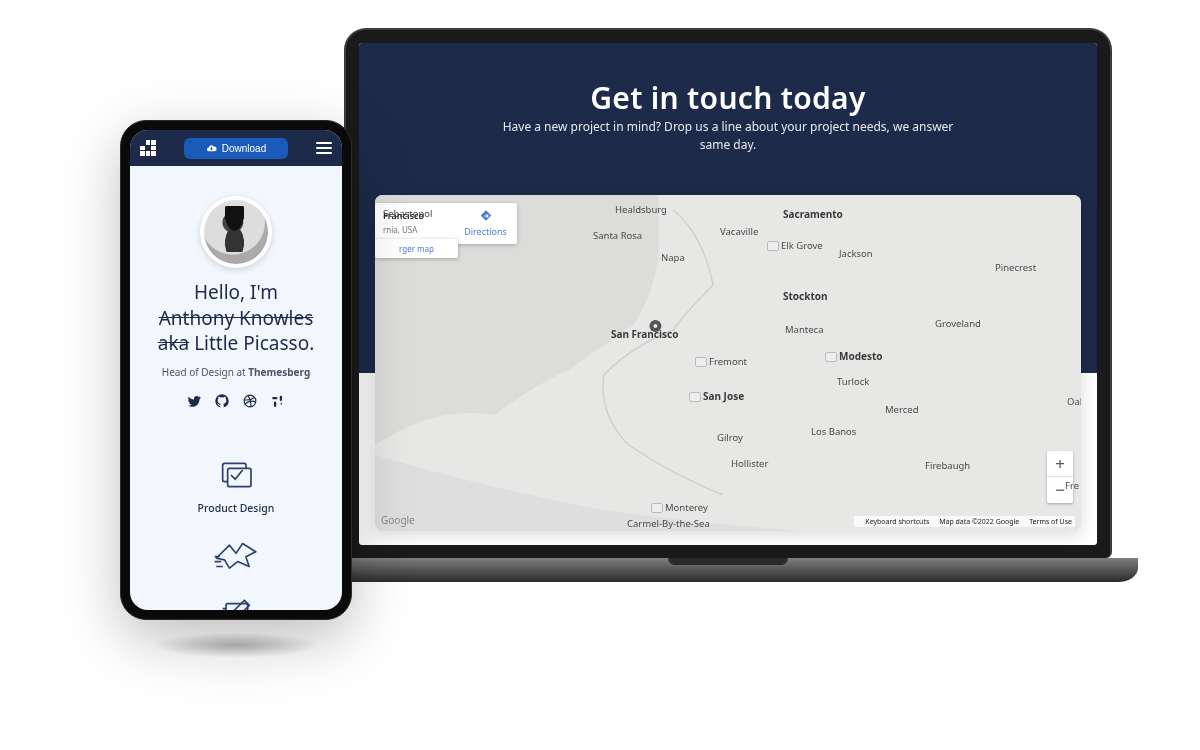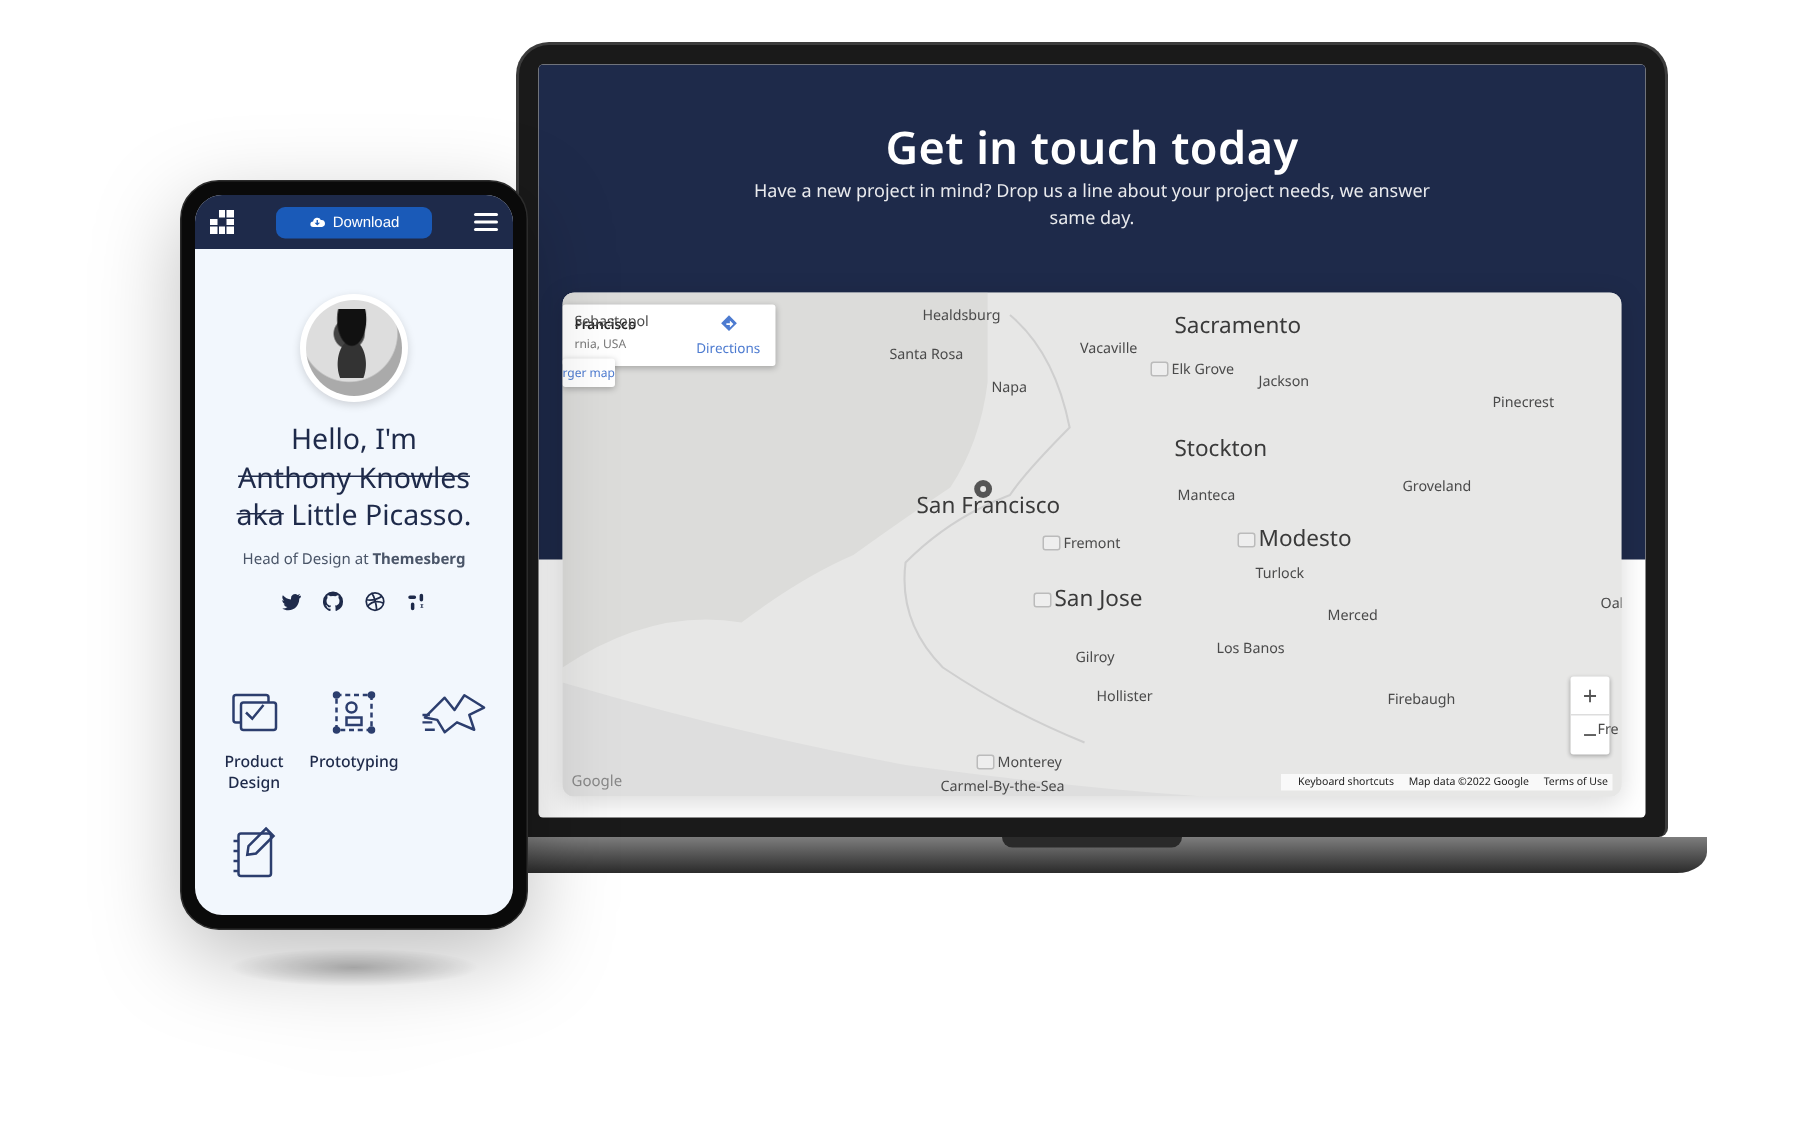--- a/index.html
+++ b/index.html
@@ -14,29 +14,29 @@
 
 .hero{background:#1e2a4a;color:#fff;height:330px;text-align:center;padding-top:34px}
 .hero h1{font-size:30px;font-weight:600;letter-spacing:.3px}
 .hero p{font-size:12px;opacity:.9;margin-top:0;line-height:1.5}
 
 .map{position:absolute;left:16px;top:152px;right:16px;bottom:14px;background:#e7e7e6;border-radius:8px;overflow:hidden;box-shadow:0 4px 18px rgba(0,0,0,.15)}
 .map svg.bg{position:absolute;inset:0;width:100%;height:100%}
 .map .card{position:absolute;left:0;top:8px;background:#fff;border-radius:2px;box-shadow:0 1px 4px rgba(0,0,0,.25);padding:6px 10px 6px 8px;display:flex;gap:40px;font-size:9px;color:#222}
 .map .card .dir{text-align:center;color:#4d7bd0}
 .map .card .dir svg{display:block;margin:0 auto 2px}
-.map .sub{position:absolute;left:0;top:44px;background:#fff;border-radius:2px;box-shadow:0 1px 4px rgba(0,0,0,.25);padding:4px 0;font-size:8px;color:#4d7bd0}
+.map .sub{position:absolute;left:0;top:44px;background:#fff;border-radius:2px;box-shadow:0 1px 4px rgba(0,0,0,.25);padding:4px 24px;font-size:8px;color:#4d7bd0}
 .map .zoom{position:absolute;right:8px;bottom:28px;width:26px;background:#fff;border-radius:2px;box-shadow:0 1px 3px rgba(0,0,0,.3);font-size:17px;color:#555;text-align:center}
 .map .zoom div{height:26px;line-height:26px;cursor:pointer}
 .map .zoom div:first-child{border-bottom:1px solid #ddd}
 .map .credits{position:absolute;right:6px;bottom:4px;font-size:7px;color:#222;background:rgba(255,255,255,.75);padding:1px 3px}
 .map .credits span{margin-left:8px}
 .map .goog{position:absolute;left:6px;bottom:4px;font-size:10px;color:#888}
 .map .city{position:absolute;font-size:9.5px;color:#4a4a4a;white-space:nowrap}
-.map .city.big{font-size:15px;font-weight:400;color:#3a3a3a}
+.map .city.big{font-size:10px;font-weight:700;color:#3a3a3a}
 .map .shld{display:inline-block;width:12px;height:10px;background:#eee;border:1px solid #bbb;border-radius:2px;vertical-align:middle;margin-right:2px}
 
 
 .phone{position:absolute;left:120px;top:120px;width:232px;height:530px;filter:drop-shadow(0 18px 28px rgba(0,0,0,.25))}
 .phone .body{width:100%;height:500px;background:#0a0a0a;border-radius:26px;padding:9px;position:relative;border:1px solid #2c2c2c}
 .phone .scr{width:100%;height:100%;background:#f2f7fd;border-radius:18px;overflow:hidden;position:relative}
 .phone .shadow{position:absolute;left:50%;bottom:-8px;transform:translateX(-50%);width:170px;height:26px;background:radial-gradient(ellipse,rgba(0,0,0,.28),transparent 70%)}
 
 .pbar{height:36px;background:#1e2a4a;display:flex;align-items:center;justify-content:space-between;padding:0 10px;color:#fff}
 .pbar .logo{width:16px;height:16px;display:grid;grid-template:repeat(3,1fr)/repeat(3,1fr);gap:1px}
@@ -49,21 +49,21 @@
 .profile{text-align:center;padding:30px 10px;color:#1e2a4a}
 .avatar{width:72px;height:72px;border-radius:50%;margin:0 auto;background:#fff;padding:4px;box-shadow:0 2px 6px rgba(0,0,0,.15)}
 .avatar .img{width:100%;height:100%;border-radius:50%;background:radial-gradient(circle at 45% 35%,#444 0 18%,#ddd 20% 58%,#aaa 60%);position:relative;overflow:hidden}
 .avatar .img::after{content:"";position:absolute;left:14%;top:10%;width:68%;height:72%;background:radial-gradient(ellipse at 50% 15%,#111 0 31%,transparent 33%),radial-gradient(ellipse at 50% 80%,#333 0 30%,transparent 32%)}
 .profile h2{font-size:19px;font-weight:400;margin-top:12px;line-height:1.35}
 .strike{text-decoration:line-through}
 .profile .sub{font-size:10px;margin-top:8px;color:#4a5568}
 .socials{display:flex;justify-content:center;gap:14px;margin-top:12px;color:#1e2a4a}
 .socials span{cursor:pointer}
 
-.skills{display:grid;grid-template-columns:1fr 1fr 1fr;gap:6px 0;padding:4px 6px;color:#1e2a4a}
+.skills{display:grid;grid-template-columns:1fr;gap:6px 0;padding:4px 6px;color:#1e2a4a}
 .skill{text-align:center;padding:6px 0}
 .skill .ic{height:44px;display:flex;align-items:center;justify-content:center}
 .skill .lbl{font-size:10.5px;font-weight:500;margin-top:4px}
 </style>
 </head>
 <body>
 
 <div class="laptop">
  <div class="bezel">
   <div class="screen">
@@ -209,34 +209,20 @@
           <svg width="40" height="40" viewBox="0 0 48 48" fill="none" stroke="#2c3e6e" stroke-width="2">
                 <rect x="8" y="10" width="28" height="22" rx="2"></rect>
                 <rect x="14" y="16" width="28" height="22" rx="2" fill="#f2f7fd"></rect>
                 <path d="M18 24l5 5 9-11"></path>
               </svg>
         </div>
         <div class="lbl">Product Design</div>
       </div>
       <div class="skill">
         <div class="ic">
-          <svg width="40" height="40" viewBox="0 0 48 48" fill="none" stroke="#2c3e6e" stroke-width="2">
-                <rect x="10" y="10" width="28" height="28" stroke-dasharray="4 3"></rect>
-                <circle cx="10" cy="10" r="2" fill="#2c3e6e"></circle>
-                <circle cx="38" cy="10" r="2" fill="#2c3e6e"></circle>
-                <circle cx="10" cy="38" r="2" fill="#2c3e6e"></circle>
-                <circle cx="38" cy="38" r="2" fill="#2c3e6e"></circle>
-                <circle cx="22" cy="20" r="4"></circle>
-                <rect x="18" y="28" width="12" height="6"></rect>
-              </svg>
-        </div>
-        <div class="lbl">Prototyping</div>
-      </div>
-      <div class="skill">
-        <div class="ic">
           <svg width="46" height="40" viewBox="0 0 56 40" fill="none" stroke="#2c3e6e" stroke-width="2" stroke-linejoin="round">
                 <path d="M4 24L20 8l8 10 8-12 16 10-12 6 4 12-14-6-10 8-6-10z"></path>
                 <path d="M2 22h6M2 28h8M4 34h8"></path>
               </svg>
         </div>
       </div>
       <div class="skill">
         <div class="ic">
           <svg width="40" height="40" viewBox="0 0 48 48" fill="none" stroke="#2c3e6e" stroke-width="2">
                 <rect x="12" y="8" width="26" height="34" rx="2"></rect>

